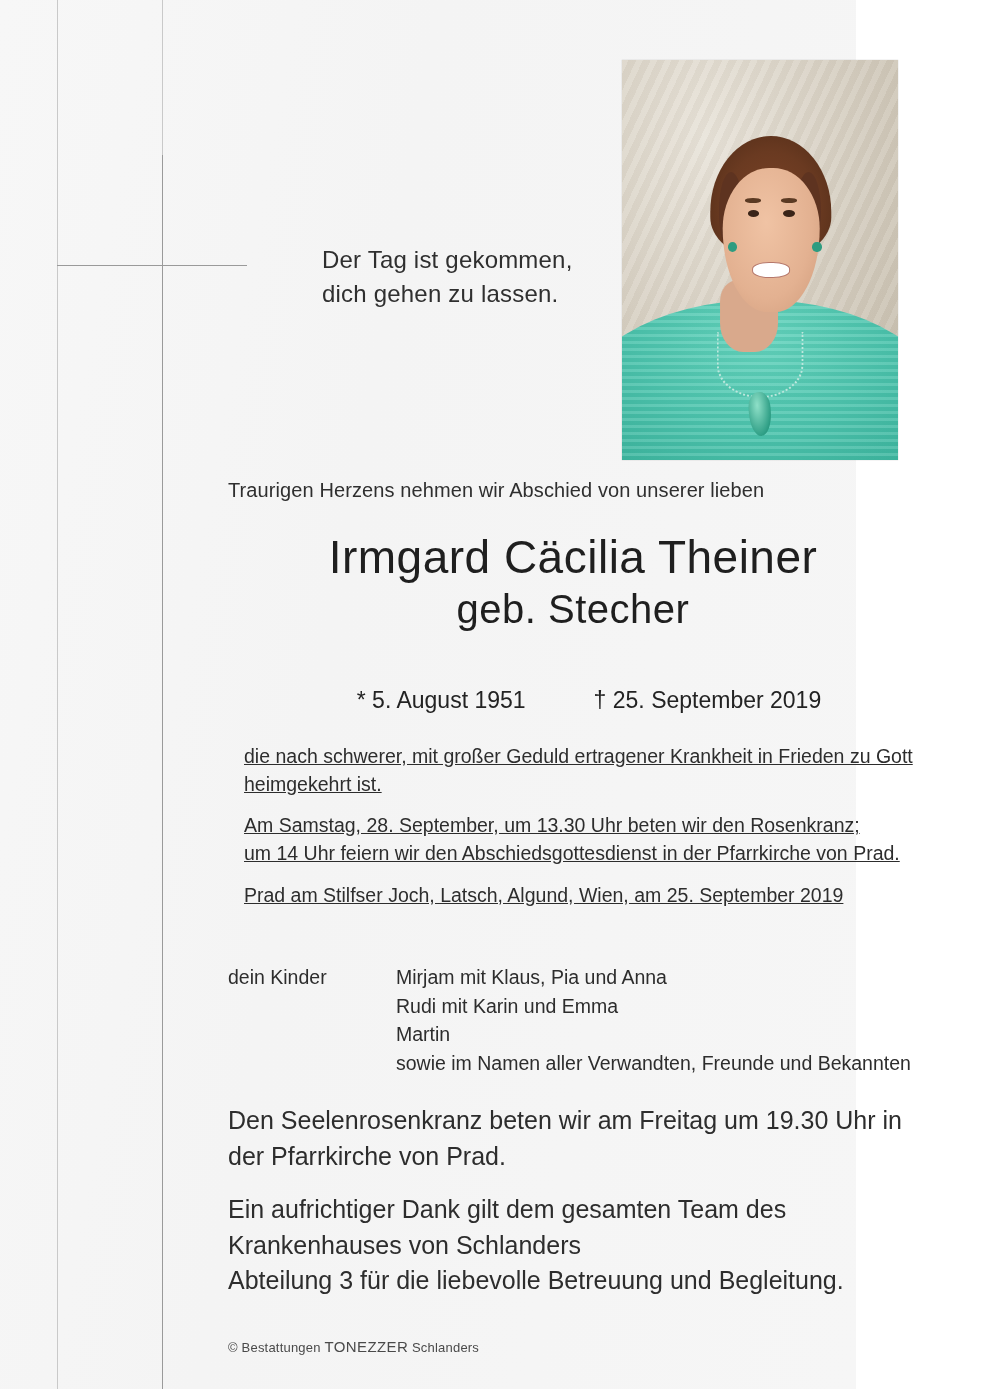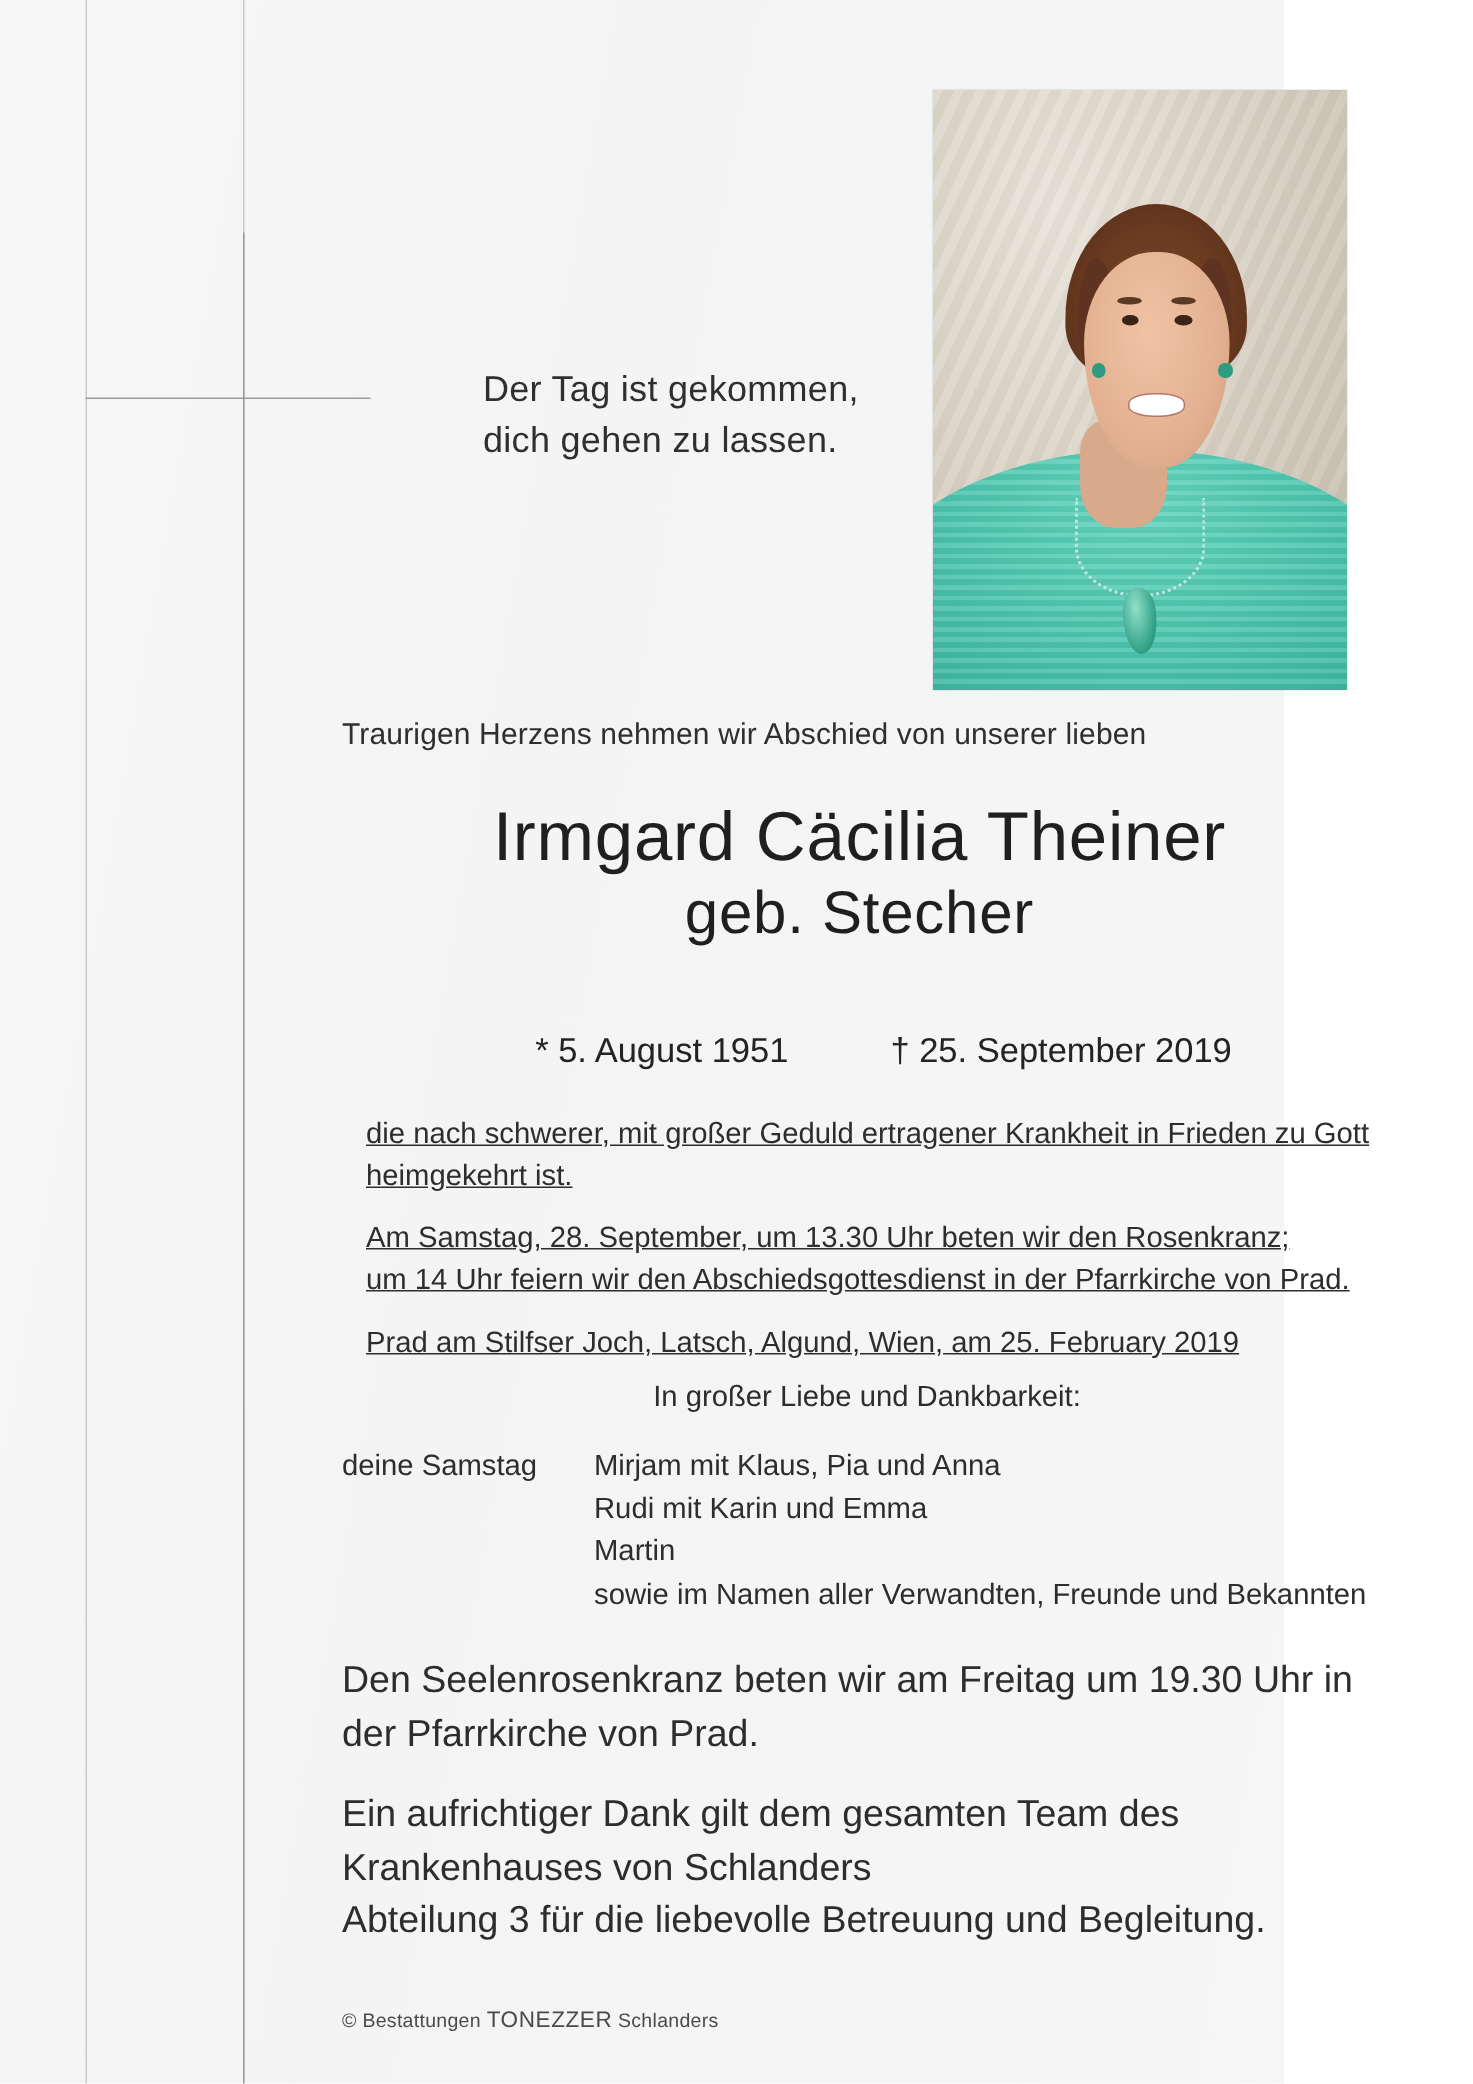--- a/index.html
+++ b/index.html
@@ -352,28 +352,27 @@
     <span>* 5. August 1951</span>
     <span>† 25. September 2019</span>
   </div>
 
   <div class="body-text">
     <p>die nach schwerer, mit großer Geduld ertragener Krankheit in Frieden zu Gott heimgekehrt ist.</p>
     <p>
       <span>Am Samstag, 28. September, um 13.30 Uhr beten wir den Rosenkranz;</span><br>
       <span>um 14 Uhr feiern wir den Abschiedsgottesdienst in der Pfarrkirche von Prad.</span>
     </p>
-    <p>Prad am Stilfser Joch, Latsch, Algund, Wien, am 25. February 2019</p>
-  </div>
-
-  <div class="centered-line">In großer Liebe und Dankbarkeit:</div>
+    <p>Prad am Stilfser Joch, Latsch, Algund, Wien, am 25. September 2019</p>
+  </div>
+
 
   <div class="family">
     <div class="family-row">
-      <div class="family-label">deine Samstag</div>
+      <div class="family-label">dein Kinder</div>
       <div class="family-value">Mirjam mit Klaus, Pia und Anna</div>
     </div>
     <div class="family-row">
       <div class="family-label"></div>
       <div class="family-value">Rudi mit Karin und Emma</div>
     </div>
     <div class="family-row">
       <div class="family-label"></div>
       <div class="family-value">Martin</div>
     </div>

